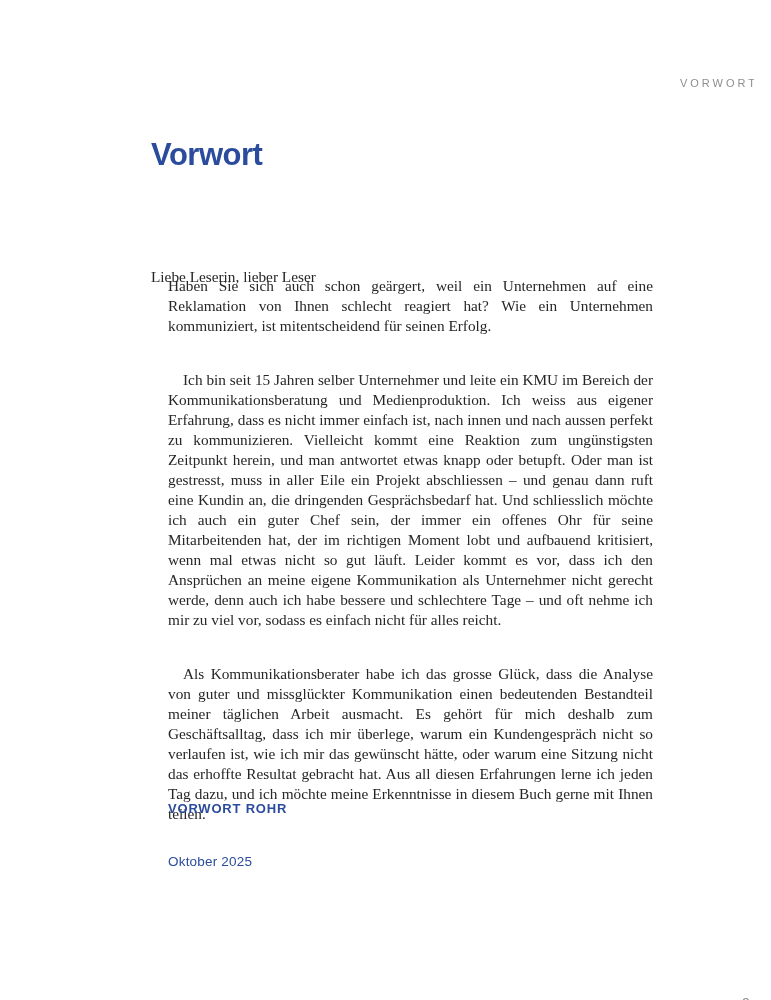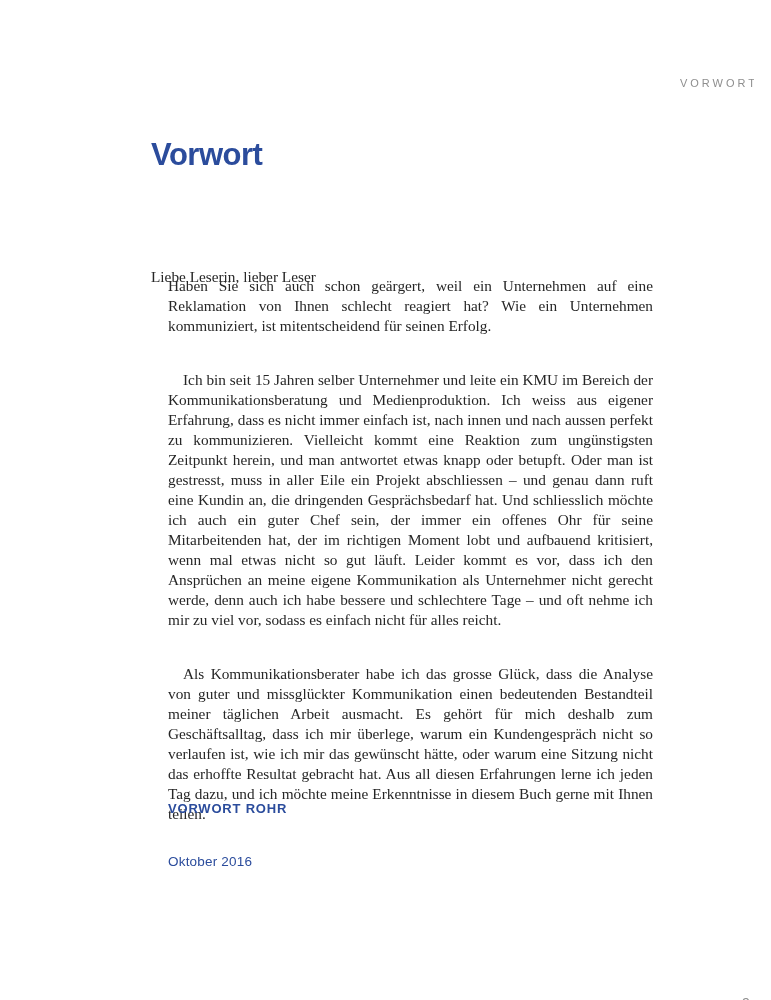--- a/index.html
+++ b/index.html
@@ -100,18 +100,18 @@
   <p class="salutation">Liebe Leserin, lieber Leser</p>
 
   <div class="body-text" lang="de">
     <p class="first">Haben Sie sich auch schon geärgert, weil ein Unternehmen auf eine Reklamation von Ihnen schlecht reagiert hat? Wie ein Unternehmen kommuniziert, ist mitentscheidend für seinen Erfolg.</p>
     <p>Ich bin seit 15 Jahren selber Unternehmer und leite ein KMU im Bereich der Kommunikationsberatung und Medienproduktion. Ich weiss aus eigener Erfahrung, dass es nicht immer einfach ist, nach innen und nach aussen perfekt zu kommunizieren. Vielleicht kommt eine Reaktion zum ungünstigsten Zeitpunkt herein, und man antwortet etwas knapp oder betupft. Oder man ist gestresst, muss in aller Eile ein Projekt abschliessen – und genau dann ruft eine Kundin an, die dringenden Gesprächsbedarf hat. Und schliesslich möchte ich auch ein guter Chef sein, der immer ein offenes Ohr für seine Mitarbeitenden hat, der im richtigen Moment lobt und aufbauend kritisiert, wenn mal etwas nicht so gut läuft. Leider kommt es vor, dass ich den Ansprüchen an meine eigene Kommunikation als Unternehmer nicht gerecht werde, denn auch ich habe bessere und schlechtere Tage – und oft nehme ich mir zu viel vor, sodass es einfach nicht für alles reicht.</p>
     <p>Als Kommunikationsberater habe ich das grosse Glück, dass die Analyse von guter und missglückter Kommunikation einen bedeutenden Bestandteil meiner täglichen Arbeit ausmacht. Es gehört für mich deshalb zum Geschäftsalltag, dass ich mir überlege, warum ein Kundengespräch nicht so verlaufen ist, wie ich mir das gewünscht hätte, oder warum eine Sitzung nicht das erhoffte Resultat gebracht hat. Aus all diesen Erfahrungen lerne ich jeden Tag dazu, und ich möchte meine Erkenntnisse in diesem Buch gerne mit Ihnen teilen.</p>
   </div>
 
   <div class="signature">
     <div class="sig-name">VORWORT ROHR</div>
-    <div class="sig-date">Oktober 2016</div>
+    <div class="sig-date">Oktober 2025</div>
   </div>
 
   <div class="page-number">9</div>
 
 </div>
 
 </body></html>

